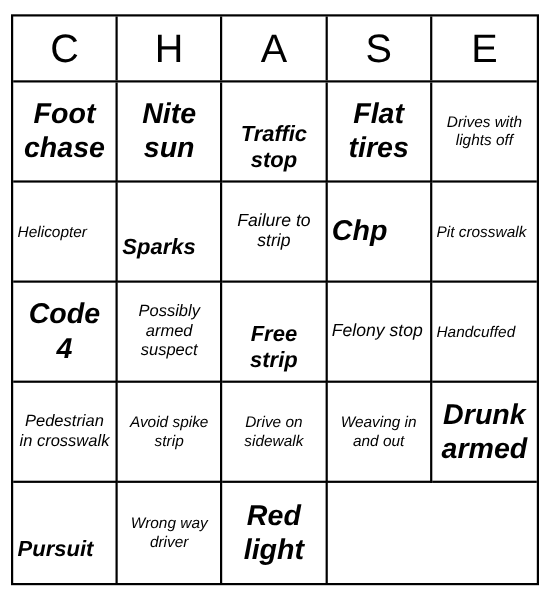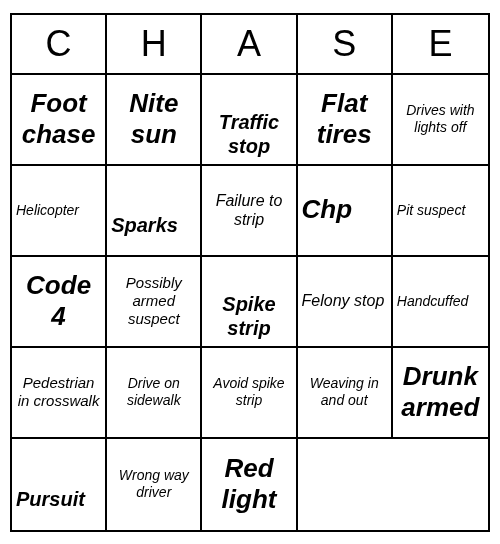--- a/index.html
+++ b/index.html
@@ -115,45 +115,45 @@
       <div class="bingo-cell">
         <span class="cell-text size-lg">Sparks</span>
       </div>
       <div class="bingo-cell">
         <span class="cell-text size-md">Failure to strip</span>
       </div>
       <div class="bingo-cell">
         <span class="cell-text size-xl">Chp</span>
       </div>
       <div class="bingo-cell">
-        <span class="cell-text size-sm">Pit suspect</span>
+        <span class="cell-text size-sm">Pit crosswalk</span>
       </div>
       <div class="bingo-cell">
         <span class="cell-text size-xl">Code 4</span>
       </div>
       <div class="bingo-cell">
         <span class="cell-text size-xs">Possibly armed suspect</span>
       </div>
       <div class="bingo-cell">
-        <span class="cell-text size-lg">Spike strip</span>
+        <span class="cell-text size-lg">Free strip</span>
       </div>
       <div class="bingo-cell">
         <span class="cell-text size-md">Felony stop</span>
       </div>
       <div class="bingo-cell">
         <span class="cell-text size-sm">Handcuffed</span>
       </div>
       <div class="bingo-cell">
         <span class="cell-text size-xs">Pedestrian in crosswalk</span>
       </div>
       <div class="bingo-cell">
-        <span class="cell-text size-sm">Drive on sidewalk</span>
+        <span class="cell-text size-sm">Avoid spike strip</span>
       </div>
       <div class="bingo-cell">
-        <span class="cell-text size-sm">Avoid spike strip</span>
+        <span class="cell-text size-sm">Drive on sidewalk</span>
       </div>
       <div class="bingo-cell">
         <span class="cell-text size-sm">Weaving in and out</span>
       </div>
       <div class="bingo-cell">
         <span class="cell-text size-xl">Drunk armed</span>
       </div>
       <div class="bingo-cell">
         <span class="cell-text size-lg">Pursuit</span>
       </div>

